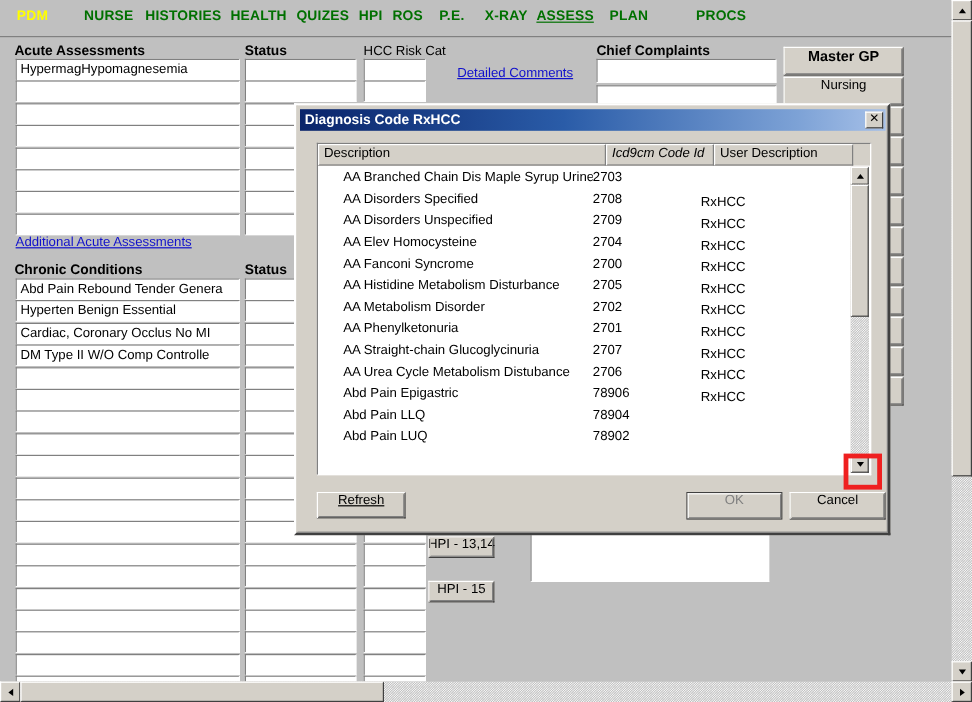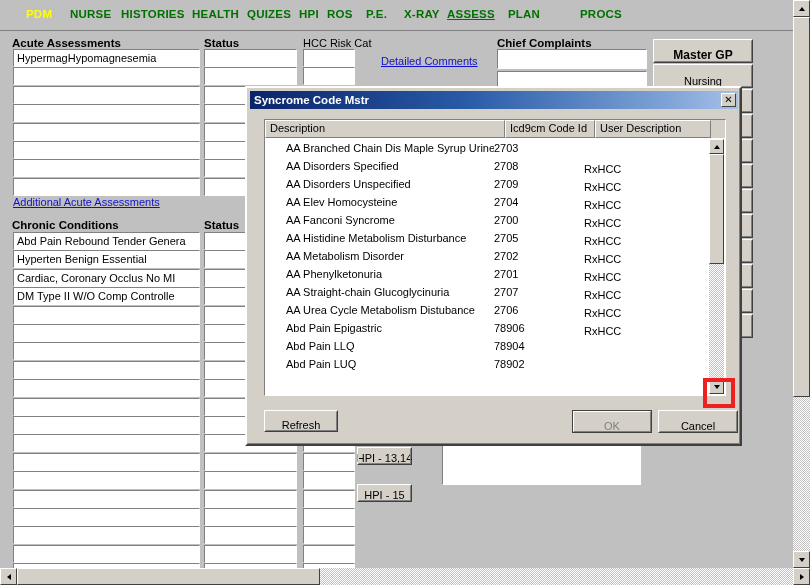--- a/index.html
+++ b/index.html
@@ -26,21 +26,21 @@
   .tbox{position:absolute;background:#ffffff;
         border-top:1px solid #808080;border-left:1px solid #808080;
         border-right:1px solid #ffffff;border-bottom:1px solid #ffffff;
         box-sizing:border-box;font-size:11px;line-height:14px;
         padding:1px 0 0 3px;overflow:hidden;white-space:nowrap;cursor:text;}
 
   
   .btn{position:absolute;background:#d4d0c8;box-sizing:border-box;
        border-top:1px solid #ffffff;border-left:1px solid #ffffff;
        border-right:1px solid #404040;border-bottom:1px solid #404040;
-       display:flex;align-items:flex-end;justify-content:center;
+       display:flex;align-items:flex-start;justify-content:center;
        font-size:11px;color:#000;cursor:pointer;white-space:nowrap;}
   .btn .inner{position:absolute;left:0;top:0;right:0;bottom:0;
        border-top:1px solid #d4d0c8;border-left:1px solid #d4d0c8;
        border-right:1px solid #808080;border-bottom:1px solid #808080;
        pointer-events:none;}
   .btn.bold{font-weight:bold;font-size:12px;}
 
   
   #rightstack{position:absolute;left:653px;top:39px;width:100px;}
 
@@ -125,21 +125,21 @@
   .vthumb{position:absolute;left:0;width:17px;background:#d4d0c8;box-sizing:border-box;
         border-top:1px solid #ffffff;border-left:1px solid #ffffff;
         border-right:1px solid #404040;border-bottom:1px solid #404040;cursor:pointer;}
 </style>
 </head>
 <body>
 
 <div id="root">
 
   <div id="topnav">
-      <div class="navitem" style="left: 14px; color: rgb(255, 255, 0); margin-left: 12px;">PDM</div>
+      <div class="navitem" style="left: 14px; color: rgb(255, 255, 0);">PDM</div>
       <div class="navitem" style="left: 70px; color: rgb(0, 112, 0);">NURSE</div>
       <div class="navitem" style="left: 121px; color: rgb(0, 112, 0);">HISTORIES</div>
       <div class="navitem" style="left: 192px; color: rgb(0, 112, 0);">HEALTH</div>
       <div class="navitem" style="left: 247px; color: rgb(0, 112, 0);">QUIZES</div>
       <div class="navitem" style="left: 299px; color: rgb(0, 112, 0);">HPI</div>
       <div class="navitem" style="left: 327px; color: rgb(0, 112, 0);">ROS</div>
       <div class="navitem" style="left: 366px; color: rgb(0, 112, 0);">P.E.</div>
       <div class="navitem" style="left: 404px; color: rgb(0, 112, 0);">X-RAY</div>
       <div class="navitem" style="left: 447px; color: rgb(0, 112, 0); text-decoration: underline;">ASSESS</div>
       <div class="navitem" style="left: 508px; color: rgb(0, 112, 0);">PLAN</div>
@@ -300,28 +300,28 @@
       <div class="btn" style="left: 0px; top: 275px; width: 100px; height: 24px;">
         <span class="inner"></span>
         <span></span>
       </div>
     </div>
 
   <div id="dialog">
     <div class="dinner"></div>
 
     <div id="titlebar">
-      <span class="ttl">Syncrome Code Mstr</span>
+      <span class="ttl">Diagnosis Code RxHCC</span>
       <div id="closebtn">✕</div>
     </div>
 
     <div id="listctl">
       <div id="hdrrow">
         <div class="hcell" style="width:240px;">Description</div>
-        <div class="hcell" style="width:90px;">Icd9cm Code Id</div>
+        <div class="hcell" style="width:90px;font-style:italic;">Icd9cm Code Id</div>
         <div class="hcell" style="width:116px;">User Description</div>
       </div>
 
       <div id="rowsview">
           <div class="drow">
             <div class="c-desc">AA Branched Chain Dis Maple Syrup Urine</div>
             <div class="c-code">2703</div>
             <div class="c-user">RxHCC</div>
           </div>
           <div class="drow">

